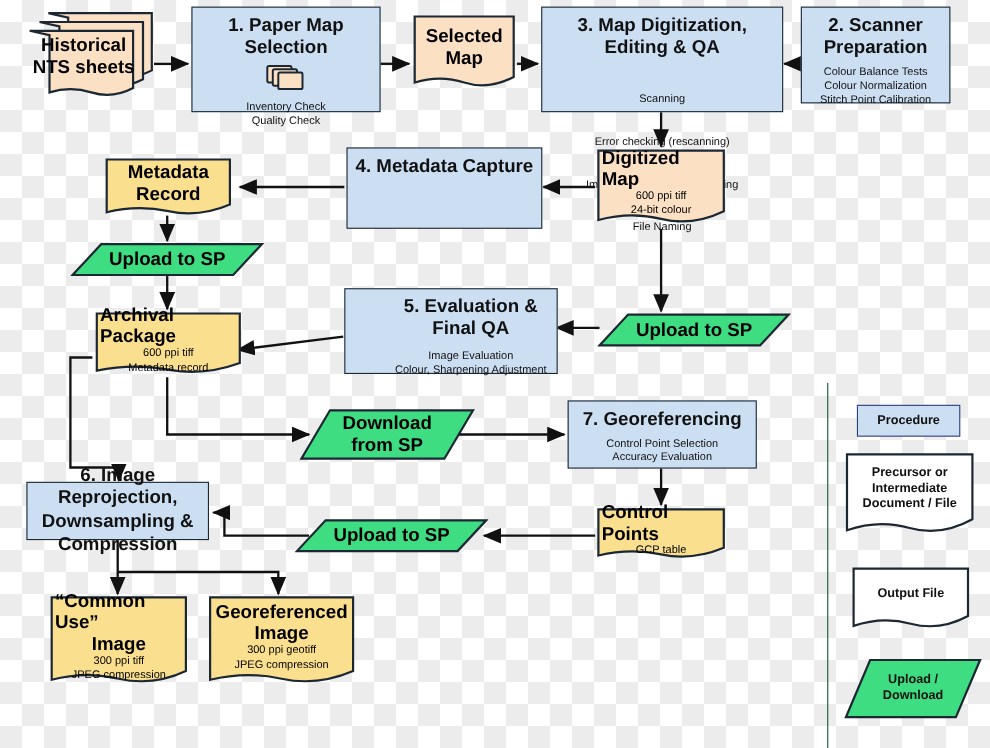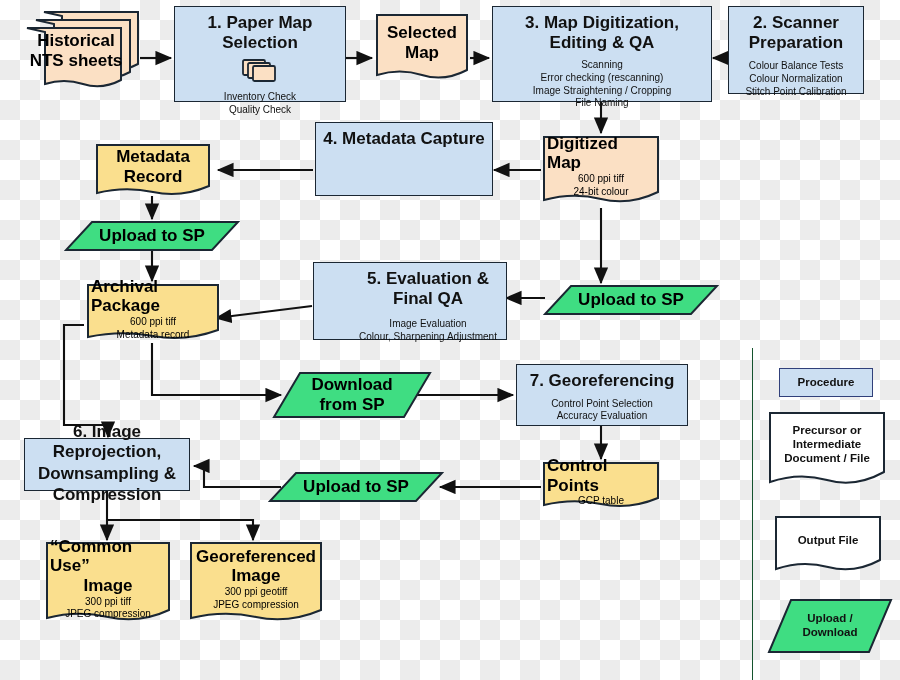--- a/index.html
+++ b/index.html
@@ -143,21 +143,21 @@
   <div class="doc" style="left:374px;top:12px;width:96px;height:76px;">
     <svg width="96" height="76" viewBox="0 0 96 76">
       <path d="M3,3 H93 V58 Q70,70 48,63 Q26,56 3,63 Z" fill="#fbe0c4" stroke="#1b2733" stroke-width="2"></path>
     </svg>
     <div class="lbl" style="padding-bottom:16px;">
       <div class="t1">Selected</div>
       <div class="t1">Map</div>
     </div>
   </div>
 
-  <div class="node proc" style="left:492px;top:6px;width:220px;height:96px;">
+  <div class="node proc" style="left:492px;top:6px;width:220px;height:96px;gap:26px;">
     <div class="t1">3. Map Digitization, Editing  &amp; QA</div>
     <div class="t2" style="margin-top:5px;">Scanning</div>
     <div class="t2">Error checking (rescanning)</div>
     <div class="t2">Image Straightening / Cropping</div>
     <div class="t2">File Naming</div>
   </div>
 
   <div class="node proc" style="left:728px;top:6px;width:136px;height:88px;">
     <div class="t1">2. Scanner Preparation</div>
     <div class="t2" style="margin-top:6px;">Colour Balance Tests</div>
@@ -169,21 +169,21 @@
     <svg width="120" height="78" viewBox="0 0 120 78">
       <path d="M3,3 H117 V58 Q88,72 60,65 Q32,58 3,66 Z" fill="#fbe0c4" stroke="#1b2733" stroke-width="2"></path>
     </svg>
     <div class="lbl" style="padding-bottom:16px;">
       <div class="t1">Digitized Map</div>
       <div class="t2">600 ppi tiff</div>
       <div class="t2">24-bit colour</div>
     </div>
   </div>
 
-  <div class="node proc" style="left:315px;top:122px;width:178px;height:74px;">
+  <div class="node proc" style="left:315px;top:134px;width:178px;height:74px;">
     <div class="t1">4. Metadata Capture</div>
   </div>
 
   <div class="doc" style="left:94px;top:142px;width:118px;height:60px;">
     <svg width="118" height="60" viewBox="0 0 118 60">
       <path d="M3,3 H115 V44 Q87,56 59,50 Q31,44 3,51 Z" fill="#fadf8e" stroke="#1b2733" stroke-width="2"></path>
     </svg>
     <div class="lbl" style="padding-bottom:12px;">
       <div class="t1">Metadata</div>
       <div class="t1">Record</div>

